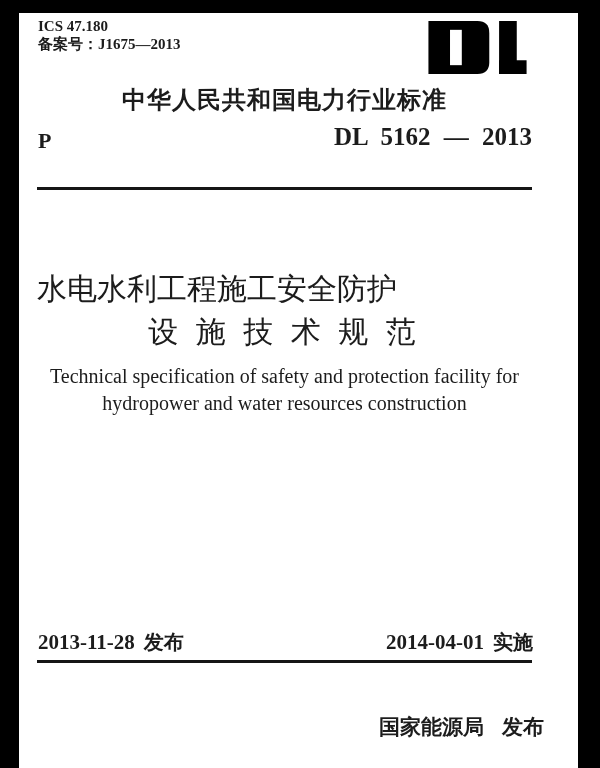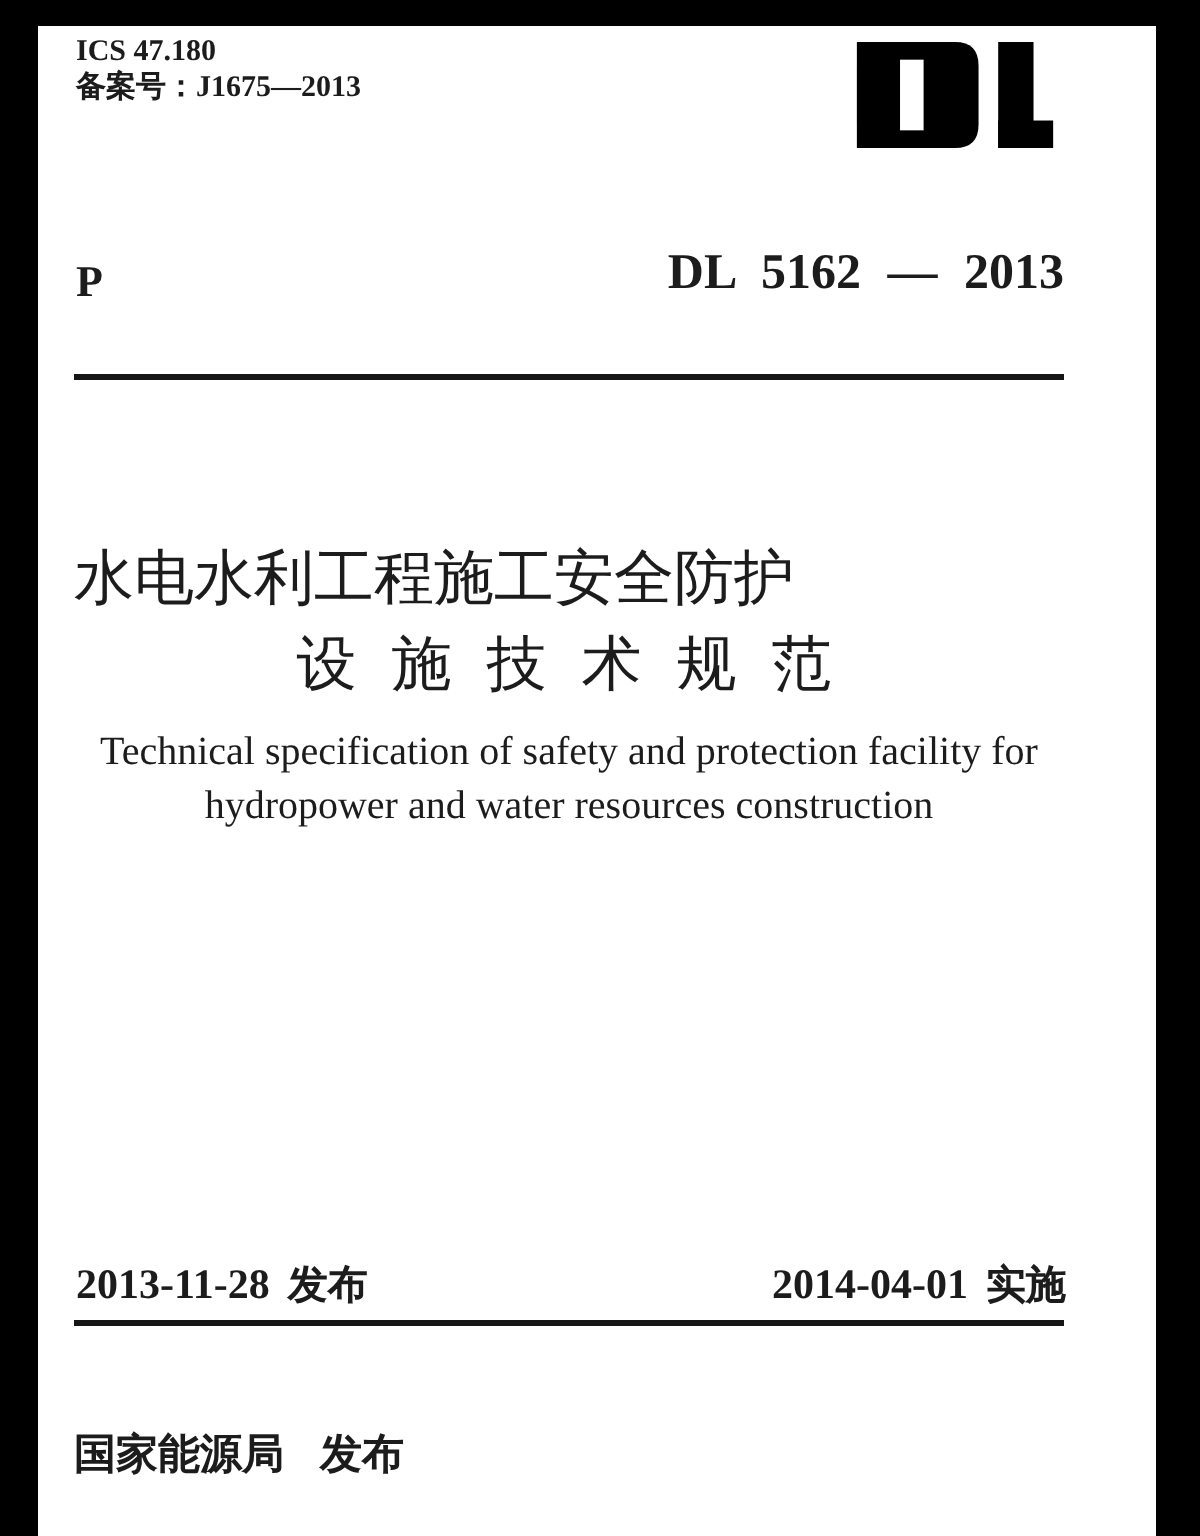--- a/index.html
+++ b/index.html
@@ -59,22 +59,22 @@
 
   .date-row{
     position:absolute;left:1px;top:629px;width:100%;
     display:flex;justify-content:space-between;align-items:baseline;
     font-size:21px;font-weight:bold;gap:27px;
   }
   .date-item{display:flex;gap:9px;align-items:baseline;white-space:nowrap;}
   .date-item .cjk{font-family:"Liberation Sans","DejaVu Sans",sans-serif;font-size:20px;}
 
   .publisher-row{
-    position:absolute;left:0;top:713px;width:100%;
-    text-align:left;font-size:21px;font-weight:600;
+    position:absolute;left:12px;top:713px;width:100%;
+    text-align:right;font-size:21px;font-weight:600;
     font-family:"Liberation Sans","DejaVu Sans",sans-serif;
     white-space:nowrap;
   }
   .publisher-row .gap{display:inline-block;width:18px;}
 </style>
 </head>
 <body>
 
 <div class="page">
 
@@ -89,20 +89,21 @@
       <div class="meta-line">备案号：J1675—2013</div>
     </div>
 
     <svg class="dl-logo" viewBox="0 0 100 54" role="img" aria-label="DL">
       <path d="M0 0 H50 Q62 0 62 12 V42 Q62 54 50 54 H0 Z" fill="#000"></path>
       <rect x="22" y="9" width="12" height="36" fill="#fff"></rect>
       <rect x="72" y="0" width="18" height="54" fill="#000"></rect>
       <rect x="72" y="40" width="28" height="14" fill="#000"></rect>
     </svg>
 
+    <div class="standard-type">中华人民共和国电力行业标准</div>
 
     <div class="category-mark">P</div>
     <div class="standard-number">DL 5162 — 2013</div>
 
     <div class="rule rule-top"></div>
 
     <div class="title-cn-1">水电水利工程施工安全防护</div>
     <div class="title-cn-2">设 施 技 术 规 范</div>
     <div class="title-en title-en-1">Technical specification of safety and protection facility for</div>
     <div class="title-en title-en-2">hydropower and water resources construction</div>

